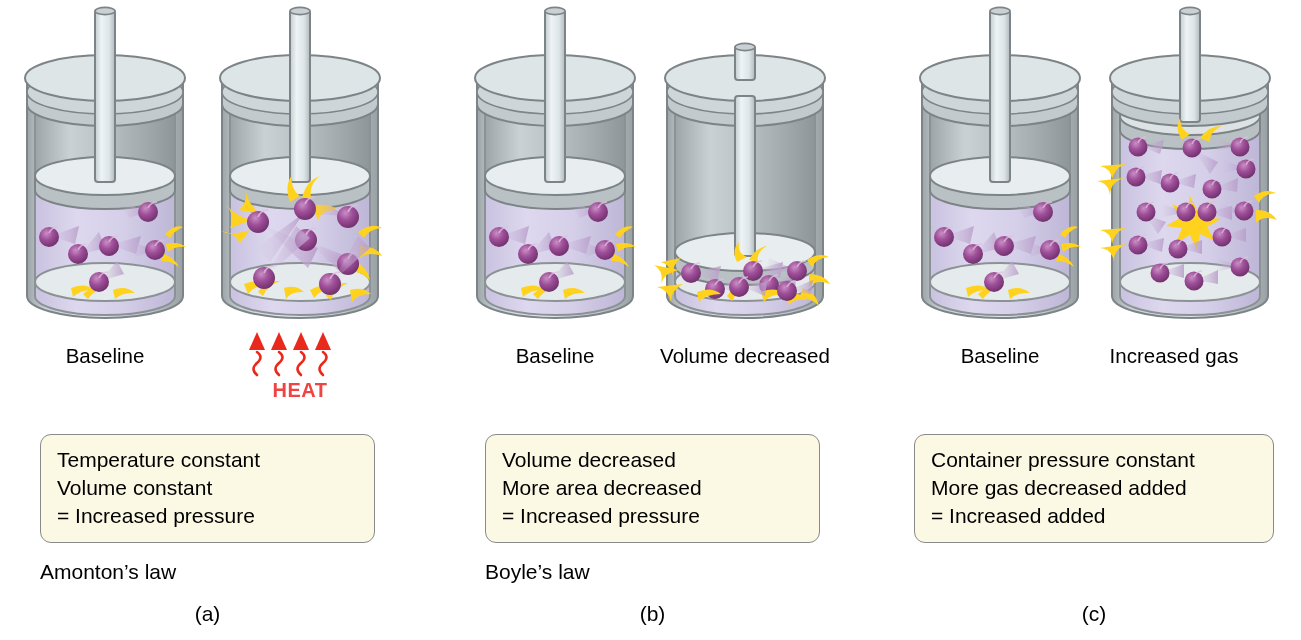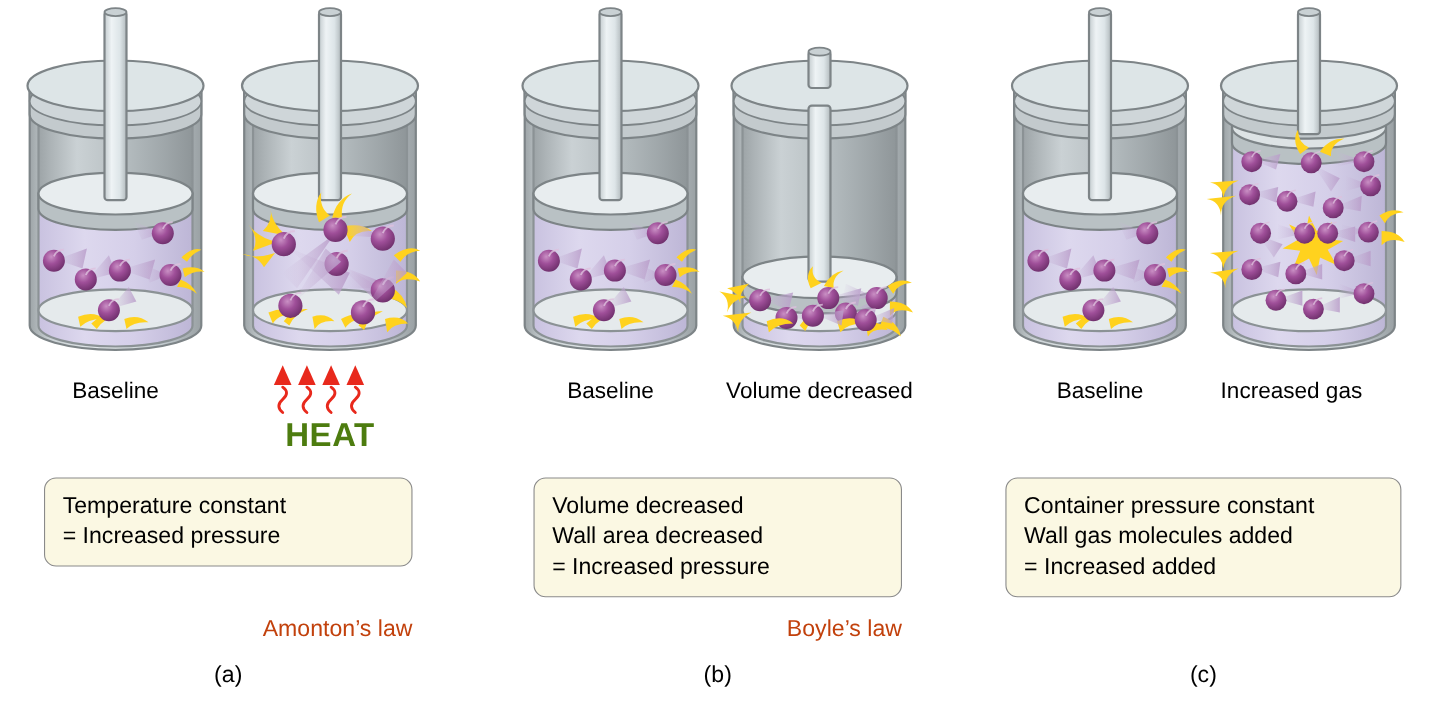--- a/index.html
+++ b/index.html
@@ -23,40 +23,40 @@
   
   .cap{
     position:absolute;top:344px;width:220px;text-align:center;
     font-size:20.5px;color:#000;line-height:1.15;white-space:nowrap;
   }
 
   
   .heat{position:absolute;top:330px;width:130px;text-align:center;}
   .heat svg{display:block;margin:0 auto;}
   .heat-label{
-    font-size:30px;font-weight:bold;color:#4d7c0f;letter-spacing:.5px;
+    font-size:20px;font-weight:bold;color:#ef4444;letter-spacing:.5px;
     margin-top:1px;
   }
 
   
   .infobox{
     position:absolute;
     background:#fbf8e3;
     border:1.6px solid #8a8a8a;
     border-radius:11px;
     box-sizing:border-box;
     padding:11px 16px 12px 16px;
   }
   .infobox .line{
     font-size:21px;color:#000;line-height:1.33;white-space:nowrap;
   }
 
   
   .lawname{
-    position:absolute;text-align:right;font-size:21px;color:#c2410c;
+    position:absolute;text-align:left;font-size:21px;color:#000000;
     white-space:nowrap;
   }
 
   
   .plabel{
     position:absolute;text-align:center;font-size:21px;color:#000;
   }
 </style>
 </head>
 <body>
@@ -293,20 +293,21 @@
             <path d="M12,2 L20,20 L4,20 Z" stroke="none"></path>
             <path d="M12,22 q7,5 0,11 q-7,6 0,12" fill="none" stroke-width="2.6" stroke-linecap="round"></path>
           </g>
         </g>
       </svg>
       <div class="heat-label">HEAT</div>
     </div>
 
     <div class="infobox" style="left:40px;top:434px;width:335px;">
       <div class="line">Temperature constant</div>
+      <div class="line">Volume constant</div>
       <div class="line">= Increased pressure</div>
     </div>
 
     <div class="lawname" style="left:40px;top:560px;width:335px;">Amonton’s law</div>
     <div class="plabel" style="left:40px;top:602px;width:335px;">(a)</div>
   </div>
 
   <div class="panel" id="panel-b">
 
     <div class="cyl" style="left:15px;">
@@ -506,21 +507,21 @@
           <path d="M144,290 L168,280 L166,294 Z" fill="url(#trailB2)"></path>
           <circle cx="142" cy="291" r="10" fill="url(#molB2)"></circle>
           <path d="M142,287 a10,10 0 0 1 9,-6" fill="none" stroke="#ddc0dd" stroke-width="1.6" opacity=".8"></path>
         </g>
       </svg>
     </div>
     <div class="cap" style="left:195px;">Volume decreased</div>
 
     <div class="infobox" style="left:45px;top:434px;width:335px;">
       <div class="line">Volume decreased</div>
-      <div class="line">Wall area decreased</div>
+      <div class="line">More area decreased</div>
       <div class="line">= Increased pressure</div>
     </div>
 
     <div class="lawname" style="left:45px;top:560px;width:335px;">Boyle’s law</div>
     <div class="plabel" style="left:45px;top:602px;width:335px;">(b)</div>
   </div>
 
   <div class="panel" id="panel-c">
 
     <div class="cyl" style="left:10px;">
@@ -748,20 +749,20 @@
           <path d="M148,266 L128,258 L126,272 Z" fill="url(#trailC2)"></path>
           <circle cx="150" cy="267" r="9.5" fill="url(#molC2)"></circle>
           <path d="M150,263 a9.5,9.5 0 0 1 8,-6" fill="none" stroke="#ddc0dd" stroke-width="1.5" opacity=".8"></path>
         </g>
       </svg>
     </div>
     <div class="cap" style="left:174px;">Increased gas</div>
 
     <div class="infobox" style="left:24px;top:434px;width:360px;">
       <div class="line">Container pressure constant</div>
-      <div class="line">Wall gas molecules added</div>
+      <div class="line">More gas decreased added</div>
       <div class="line">= Increased added</div>
     </div>
 
     <div class="plabel" style="left:24px;top:602px;width:360px;">(c)</div>
   </div>
 
 </div>
 
 </body></html>

